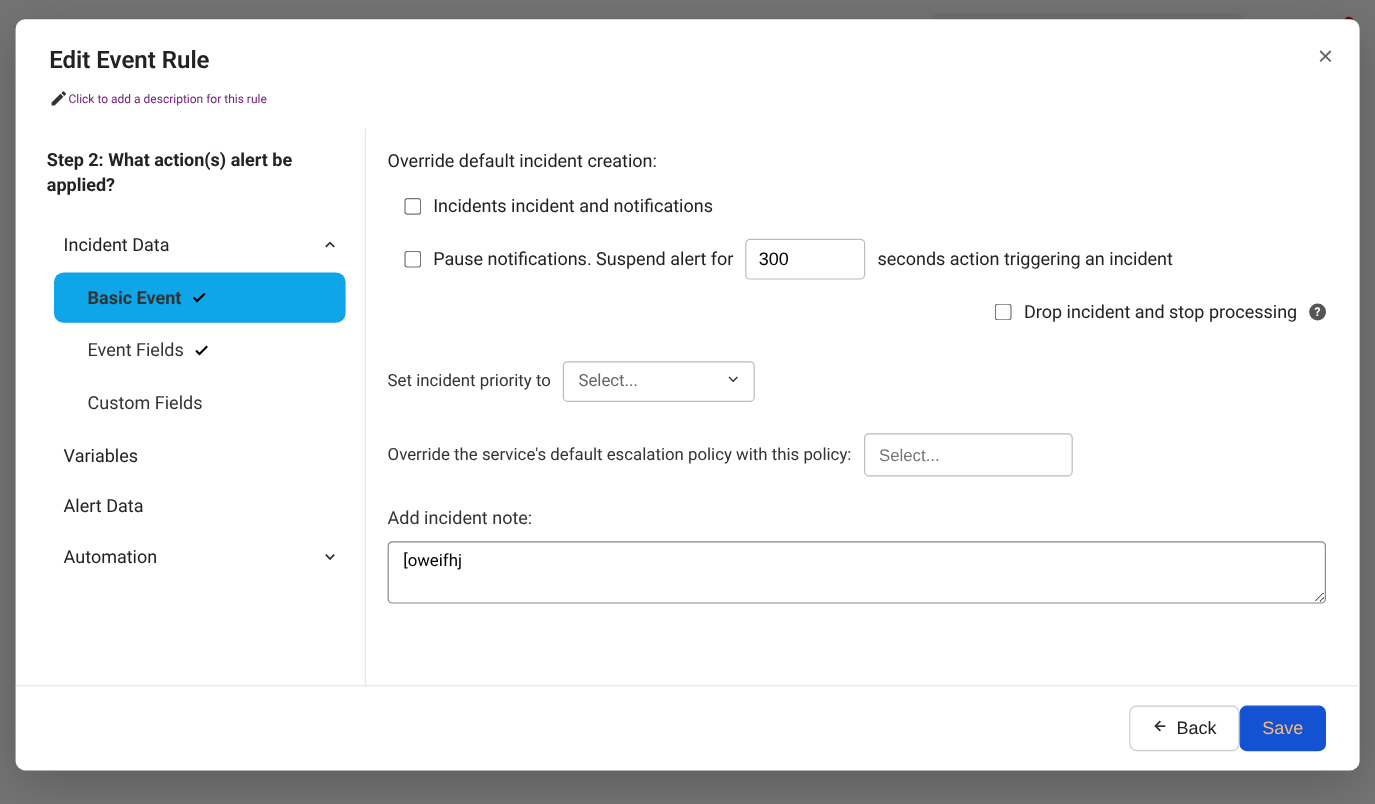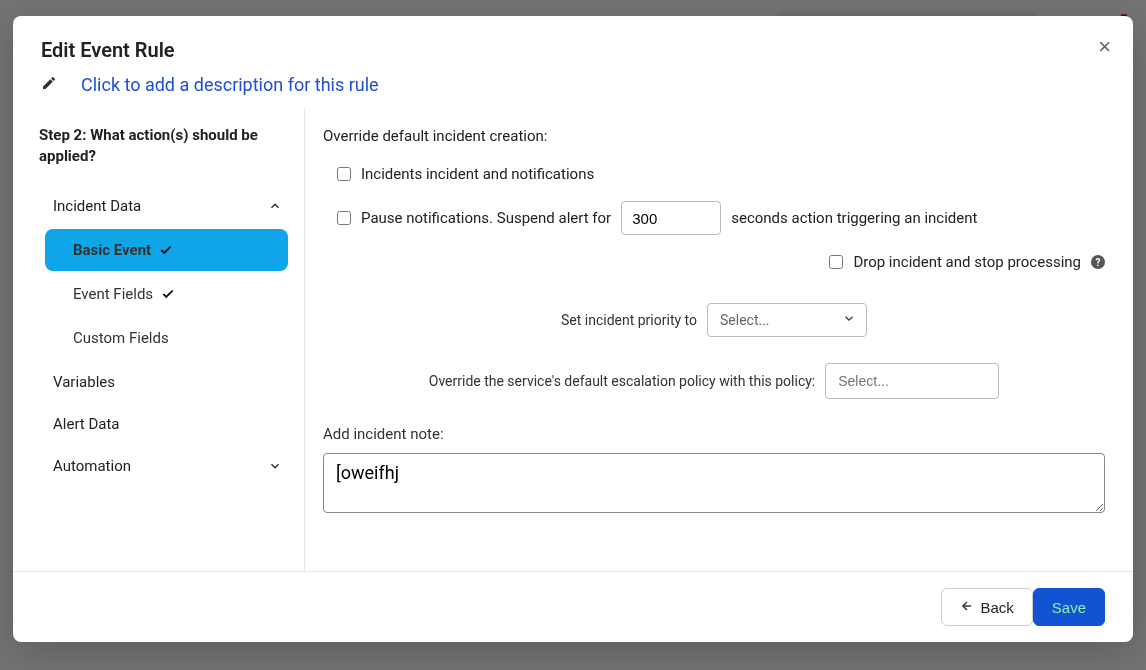--- a/index.html
+++ b/index.html
@@ -80,24 +80,24 @@
     top: 18px; right: 22px;
     font-size: 22px;
     color: #666;
     cursor: pointer;
     background: none;
     border: none;
   }
   .desc-row {
     display: flex;
     align-items: center;
-    gap: 24px;
+    gap: 0;
     padding: 4px 28px 14px 28px;
-    color: #1d4ed8;
-    font-size: 18px;
+    color: #701a75;
+    font-size: 10px;
   }
   .modal-body {
     flex: 1;
     display: flex;
     overflow: hidden;
     border-top: none;
   }
   .sidebar {
     width: 292px;
     border-right: 1px solid #e5e5e5;
@@ -177,21 +177,21 @@
     width: 14px; height: 14px;
     border-radius: 50%;
     background: #555;
     color: #fff;
     font-size: 10px;
     display: inline-flex;
     align-items: center;
     justify-content: center;
     font-weight: 700;
   }
-  .row-spaced { margin-top: 26px; display: flex; align-items: center; gap: 10px; justify-content: center; }
+  .row-spaced { margin-top: 26px; display: flex; align-items: center; gap: 10px; }
   .select-box {
     height: 34px;
     border: 1px solid #bbb;
     border-radius: 4px;
     padding: 0 32px 0 12px;
     font-size: 14px;
     color: #666;
     background: #fff;
     display: inline-flex;
     align-items: center;
@@ -214,21 +214,21 @@
     width: 174px;
   }
   .note-label { margin-top: 26px; font-size: 15px; }
   .note-area {
     width: 100%;
     min-height: 52px;
     border: 1px solid #888;
     border-radius: 4px;
     margin-top: 10px;
     padding: 8px 12px;
-    font-size: 18px;
+    font-size: 14px;
     font-family: inherit;
     resize: vertical;
   }
   .modal-footer {
     border-top: 1px solid #e5e5e5;
     padding: 16px 28px;
     display: flex;
     justify-content: flex-end;
   }
   .btn {
@@ -242,21 +242,21 @@
     gap: 6px;
   }
   .btn-secondary {
     background: #fff;
     border: 1px solid #ccc;
     color: #222;
   }
   .btn-primary {
     background: #1252d3;
     border: 1px solid #1252d3;
-    color: #86efac;
+    color: #fdba74;
     font-weight: 500;
   }
 </style>
 </head>
 <body>
 
 <div class="page-bg">
   <div class="topnav">
     <div class="brand">Duty</div>
     <div class="nav-item">Incidents</div>
@@ -307,21 +307,21 @@
       <span>
         <svg width="16" height="16" viewBox="0 0 24 24" fill="#333">
             <path d="M3 17.25V21h3.75L17.81 9.94l-3.75-3.75L3 17.25zM20.71 7.04a1 1 0 0 0 0-1.41l-2.34-2.34a1 1 0 0 0-1.41 0l-1.83 1.83 3.75 3.75 1.83-1.83z"></path>
           </svg>
       </span>
       <span>Click to add a description for this rule</span>
     </div>
 
     <div class="modal-body">
       <div class="sidebar">
-        <div class="step-title">Step 2: What action(s) should be applied?</div>
+        <div class="step-title">Step 2: What action(s) alert be applied?</div>
 
         <div class="side-group">
           <span>Incident Data</span>
           <span class="chev">
             <svg width="14" height="14" viewBox="0 0 24 24" fill="none" stroke="#333" stroke-width="2.5">
                 <polyline points="18 15 12 9 6 15"></polyline>
               </svg>
           </span>
         </div>
         <div class="side-sub active">

